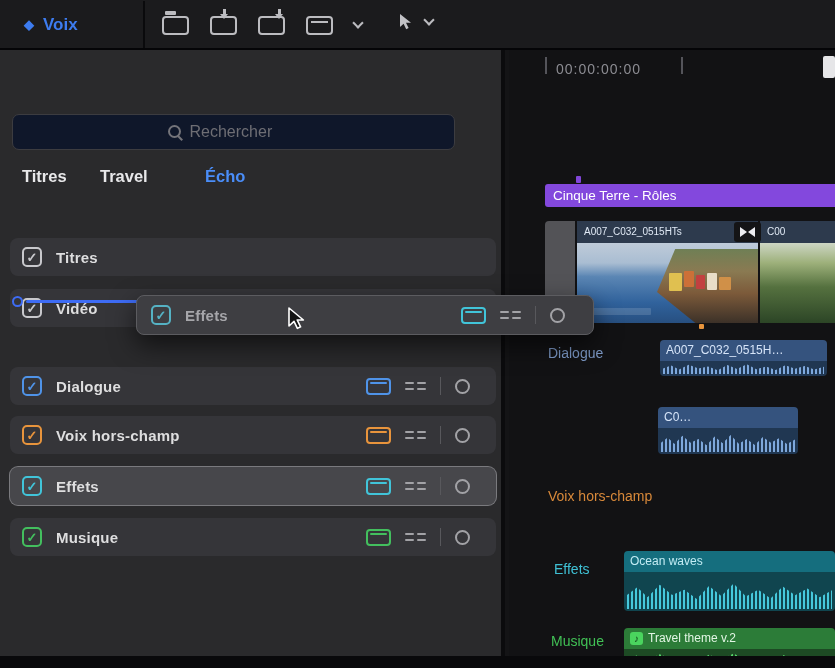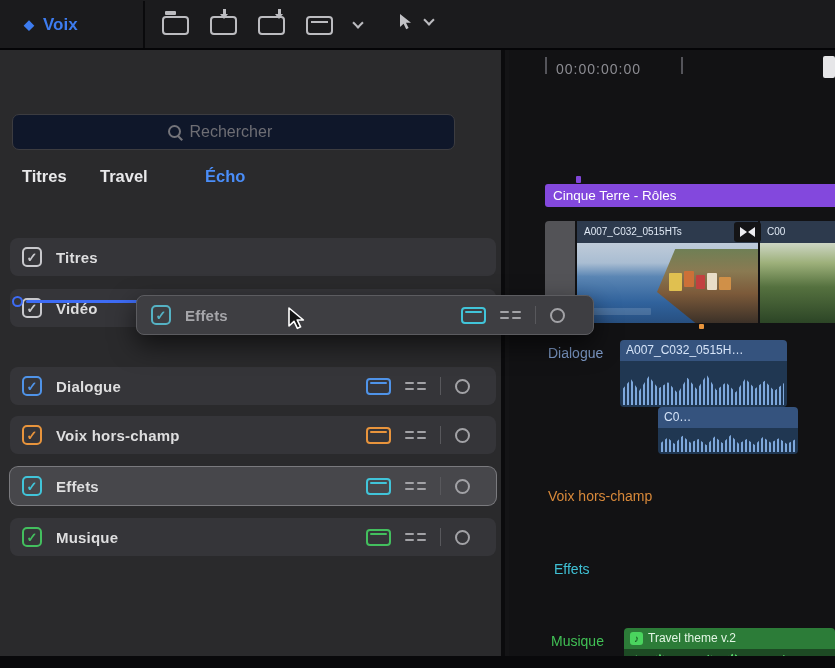--- a/index.html
+++ b/index.html
@@ -287,36 +287,42 @@
     <span class="house" style="left:4px;bottom:8px;width:70px;height:7px;background:rgba(255,255,255,.14)"></span>
   </div>
   <div class="thumb thumbB" style="left:760px;width:75px"></div>
 
   <span class="mk" style="left:549px;background:#38c4d8"></span>
   <span class="mk" style="left:562px;background:#38c4d8"></span>
   <span class="mk" style="left:575px;background:#3fbf58"></span>
   <span class="mk" style="left:699px;background:#e8943c"></span>
 
   <span class="lane-label" style="left:548px;top:345px;color:#7d9ac8">Dialogue</span>
-  <div class="aclip" style="left:620px;top:340px;width:167px;height:67px">
+  <div class="aclip" style="left:660px;top:340px;width:167px;height:36px">
     <div class="aclip-head" style="background:#35537e;color:#d6e4f8">A007_C032_0515H…</div>
     <div class="aclip-body" style="background:#203752">
         <div class="wave" style="--w:#7ea8dc"></div>
       </div>
   </div>
   <div class="aclip" style="left:658px;top:407px;width:140px;height:47px">
     <div class="aclip-head" style="background:#35537e;color:#d6e4f8">C0…</div>
     <div class="aclip-body" style="background:#203752">
         <div class="wave" style="--w:#7ea8dc"></div>
       </div>
   </div>
 
   <span class="lane-label" style="left:548px;top:488px;color:#d8893a">Voix hors-champ</span>
 
   <span class="lane-label" style="left:554px;top:561px;color:#3fc0d4">Effets</span>
+  <div class="aclip" style="left:624px;top:551px;width:211px;height:60px">
+    <div class="aclip-head" style="background:#156e7e;color:#c2ecf4">Ocean waves</div>
+    <div class="aclip-body" style="background:#10454f">
+        <div class="wave" style="--w:#46c8dc"></div>
+      </div>
+  </div>
 
   <span class="lane-label" style="left:551px;top:633px;color:#41c055">Musique</span>
   <div class="aclip" style="left:624px;top:628px;width:211px;height:40px">
     <div class="aclip-head" style="background:#2c7c38;color:#e2f6e4">
       <span class="note-ic">♪</span>
       <span>Travel theme v.2</span>
     </div>
     <div class="aclip-body" style="background:#1d4a24">
         <div class="wave" style="--w:#55d468"></div>
       </div>

